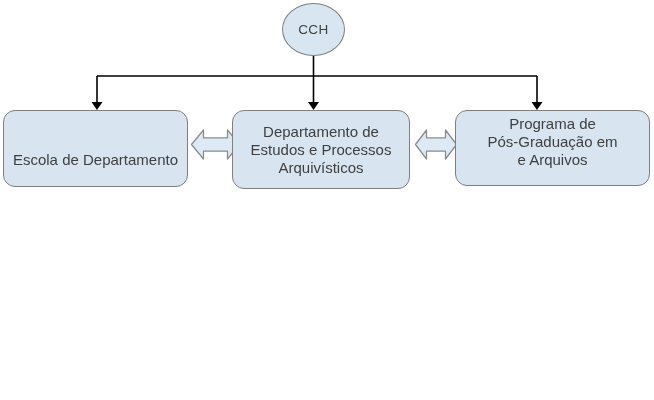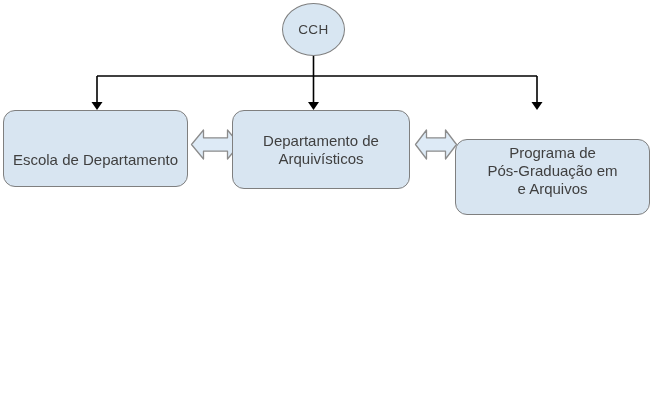--- a/index.html
+++ b/index.html
@@ -54,21 +54,20 @@
   .node-departamento {
     left: 232px; top: 110px;
     width: 178px; height: 79px;
     align-items: center;
   }
   .node-programa {
     left: 455px; top: 110px;
     width: 195px; height: 76px;
     align-items: flex-start;
     padding-top: 4px;
-    margin-top: 29px;
   }
   .node-programa .node-text {
     height: 62px;
     overflow: hidden;
   }
   .node-text .line { display: block; }
   .double-arrow {
     position: absolute;
     top: 127px;
   }
@@ -104,20 +103,21 @@
     </div>
   </div>
 
   <svg class="double-arrow double-arrow-1" width="51" height="35" viewBox="0 0 51 35" xmlns="http://www.w3.org/2000/svg" aria-hidden="true">
     <polygon points="1.5,17.5 13.5,3 13.5,10.8 37.5,10.8 37.5,3 49.5,17.5 37.5,32 37.5,24.2 13.5,24.2 13.5,32" fill="#ddeaf6" stroke="#8c8c8c" stroke-width="1.3" stroke-linejoin="round"></polygon>
   </svg>
 
   <div class="node node-departamento">
     <div class="node-text">
       <span class="line">Departamento de</span>
+      <span class="line">Estudos e Processos</span>
       <span class="line">Arquivísticos</span>
     </div>
   </div>
 
   <svg class="double-arrow double-arrow-2" width="44" height="35" viewBox="0 0 44 35" xmlns="http://www.w3.org/2000/svg" aria-hidden="true">
     <polygon points="1.5,17.5 12.5,3 12.5,10.8 31.5,10.8 31.5,3 42.5,17.5 31.5,32 31.5,24.2 12.5,24.2 12.5,32" fill="#ddeaf6" stroke="#8c8c8c" stroke-width="1.3" stroke-linejoin="round"></polygon>
   </svg>
 
   <div class="node node-programa">
     <div class="node-text">

